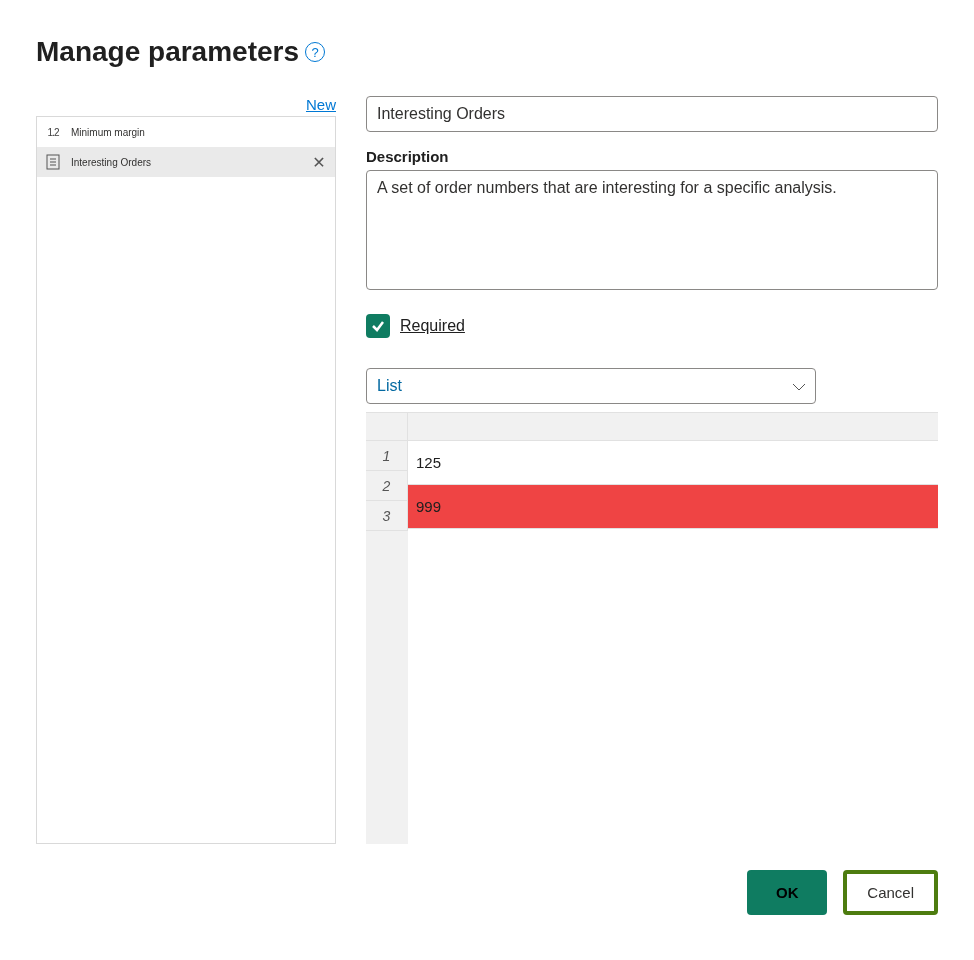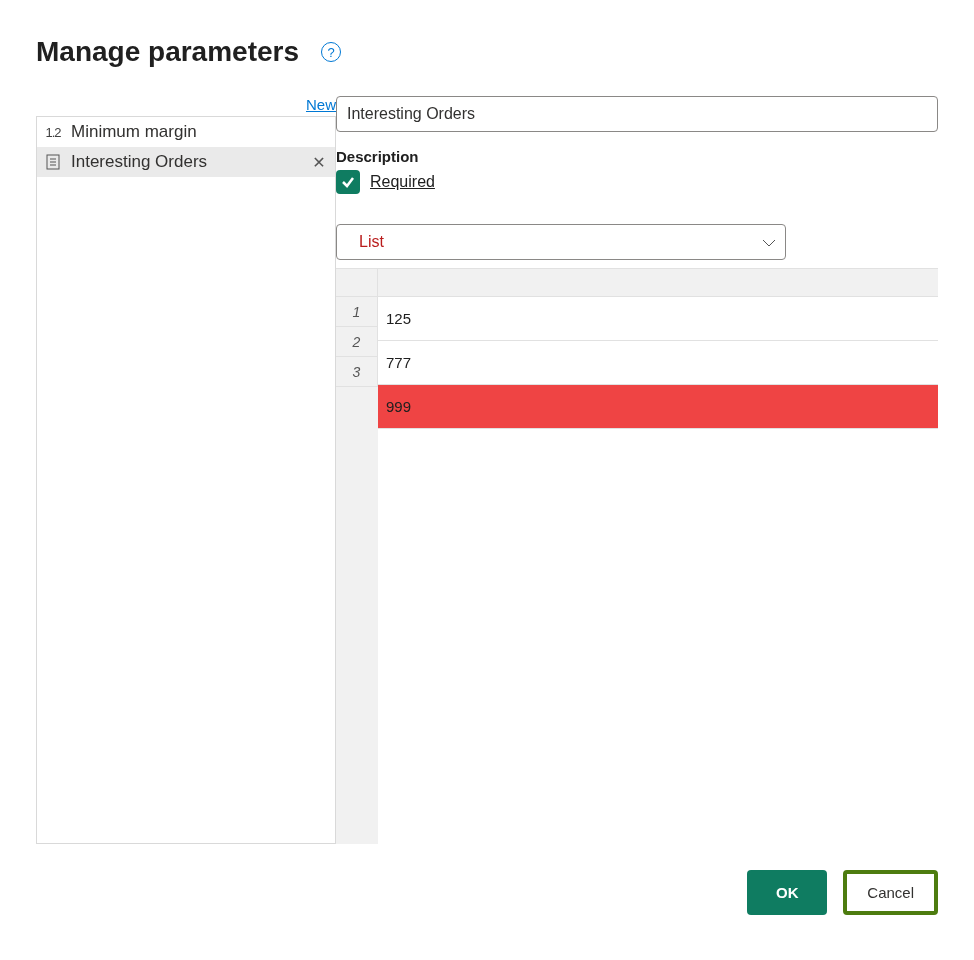--- a/index.html
+++ b/index.html
@@ -1,53 +1,53 @@
 <!DOCTYPE html>
 <html><head>
   <meta charset="utf-8">
   <style>
     * { box-sizing: border-box; margin: 0; padding: 0; font-family: 'Segoe UI', Tahoma, sans-serif; }
     body { background: #fff; width: 974px; height: 960px; padding: 36px; color: #202020; }
-    .header { display: flex; align-items: center; gap: 22px; margin-bottom: 28px; }
+    .header { display: flex; align-items: center; gap: 6px; margin-bottom: 28px; }
     .page-title { font-size: 28px; font-weight: 600; }
     .help-icon { width: 20px; height: 20px; display: flex; align-items: center; justify-content: center; border: 1.5px solid #0078d4; border-radius: 50%; color: #0078d4; font-size: 13px; font-weight: 500; }
-    .content { display: flex; }
+    .content { display: flex; gap: 30px; }
     .left-panel { width: 300px; display: flex; flex-direction: column; }
     .new-link { text-align: right; margin-bottom: 2px; }
     .new-link a { color: #0078d4; text-decoration: underline; font-size: 15px; cursor: pointer; }
     .param-list { border: 1px solid #d9d9d9; height: 728px; overflow: hidden; }
     .param-row { display: flex; align-items: center; height: 30px; padding: 0 6px; gap: 8px; cursor: pointer; }
     .param-row.selected { background: #eaeaea; }
     .param-row .icon-slot { width: 20px; display: flex; justify-content: center; }
-    .param-row .label { flex: 1; font-size: 17px; color: #323130; }
+    .param-row .label { flex: 1; font-size: 10px; color: #323130; }
     .param-row .close { width: 20px; text-align: center; color: #555; font-size: 16px; cursor: pointer; }
-    .num-icon { font-size: 13px; color: #404040; letter-spacing: -1px; }
+    .num-icon { font-size: 10px; color: #404040; letter-spacing: -1px; }
     .list-icon svg { display: block; }
     .right-panel { flex: 1; display: flex; flex-direction: column; }
     .field-label { font-size: 15px; font-weight: 600; margin-bottom: 5px; }
     .text-input { width: 100%; border: 1px solid #8a8886; border-radius: 4px; padding: 8px 10px; font-size: 16px; color: #323130; margin-bottom: 16px; font-family: inherit; }
     .textarea { width: 100%; border: 1px solid #8a8886; border-radius: 4px; padding: 8px 10px; font-size: 16px; color: #323130; height: 120px; resize: none; margin-bottom: 24px; font-family: inherit; }
     .checkbox-row { display: flex; align-items: center; gap: 10px; margin-bottom: 30px; text-decoration: underline; }
     .checkbox { width: 24px; height: 24px; background: #0f7c61; border-radius: 4px; display: flex; align-items: center; justify-content: center; cursor: pointer; }
     .checkbox svg { stroke: #fff; stroke-width: 2.5; fill: none; }
     .checkbox-label { font-size: 16px; }
     .select-wrap { position: relative; width: 450px; margin-bottom: 8px; }
-    .select { width: 100%; border: 1px solid #8a8886; border-radius: 4px; padding: 8px 30px 8px 22px; font-size: 16px; color: #b91c1c; appearance: none; background: #fff; cursor: pointer; font-family: inherit; }
+    .select { width: 100%; border: 1px solid #8a8886; border-radius: 4px; padding: 8px 30px 8px 10px; font-size: 16px; color: #0369a1; appearance: none; background: #fff; cursor: pointer; font-family: inherit; }
     .select-chevron { position: absolute; right: 10px; top: 50%; transform: translateY(-50%); pointer-events: none; }
     .grid-area { flex: 1; display: flex; border-top: 1px solid #e1e1e1; min-height: 380px; }
     .grid-gutter { width: 42px; background: #f1f1f1; }
     .grid-gutter-header { height: 28px; border-bottom: 1px solid #e1e1e1; border-right: 1px solid #e1e1e1; }
     .grid-gutter-cell { height: 30px; border-bottom: 1px solid #e1e1e1; border-right: 1px solid #e1e1e1; display: flex; align-items: center; justify-content: center; font-size: 14px; color: #555; font-style: italic; }
     .grid-body { flex: 1; }
     .grid-header { height: 28px; background: #f1f1f1; border-bottom: 1px solid #e1e1e1; }
     .grid-cell { height: 44px; border-bottom: 1px solid #e1e1e1; display: flex; align-items: center; padding: 0 8px; font-size: 15px; }
     .grid-cell.active { background: #ef4444; }
     .footer { display: flex; justify-content: flex-end; gap: 16px; margin-top: 26px; }
     .btn { min-width: 80px; padding: 10px 20px; border-radius: 4px; font-size: 15px; cursor: pointer; }
-    .btn-primary { background: #0f7c61; color: #ffffff; border: none; font-weight: 600; }
+    .btn-primary { background: #0f7c61; color: #000000; border: none; font-weight: 600; }
     .btn-secondary { background: #fff; color: #323130; border: 4px solid #4d7c0f; }
   </style>
 </head>
 <body>
 
 <div class="header">
   <h1 class="page-title">Manage parameters</h1>
   <span class="help-icon">?</span>
 </div>
 
@@ -82,20 +82,21 @@
       </div>
 
     </div>
   </div>
 
   <div class="right-panel">
 
     <input type="text" class="text-input" value="Interesting Orders" style="">
 
     <div class="field-label">Description</div>
+    <textarea class="textarea" style="">A set of order numbers that are interesting for a specific analysis.</textarea>
 
     <div class="checkbox-row">
       <div class="checkbox">
         <svg width="14" height="14" viewBox="0 0 14 14">
             <polyline points="2,7 6,11 12,3"></polyline>
           </svg>
       </div>
       <span class="checkbox-label">Required</span>
     </div>
 
@@ -111,21 +112,20 @@
     <div class="grid-area">
       <div class="grid-gutter">
         <div class="grid-gutter-header"></div>
         <div class="grid-gutter-cell">1</div>
         <div class="grid-gutter-cell">2</div>
         <div class="grid-gutter-cell">3</div>
       </div>
       <div class="grid-body">
         <div class="grid-header"></div>
         <div class="grid-cell">125</div>
-        <div class="grid-cell">777</div>
         <div class="grid-cell active">999</div>
       </div>
     </div>
 
   </div>
 </div>
 
 <div class="footer">
   <button class="btn btn-primary">OK</button>
   <button class="btn btn-secondary">Cancel</button>

